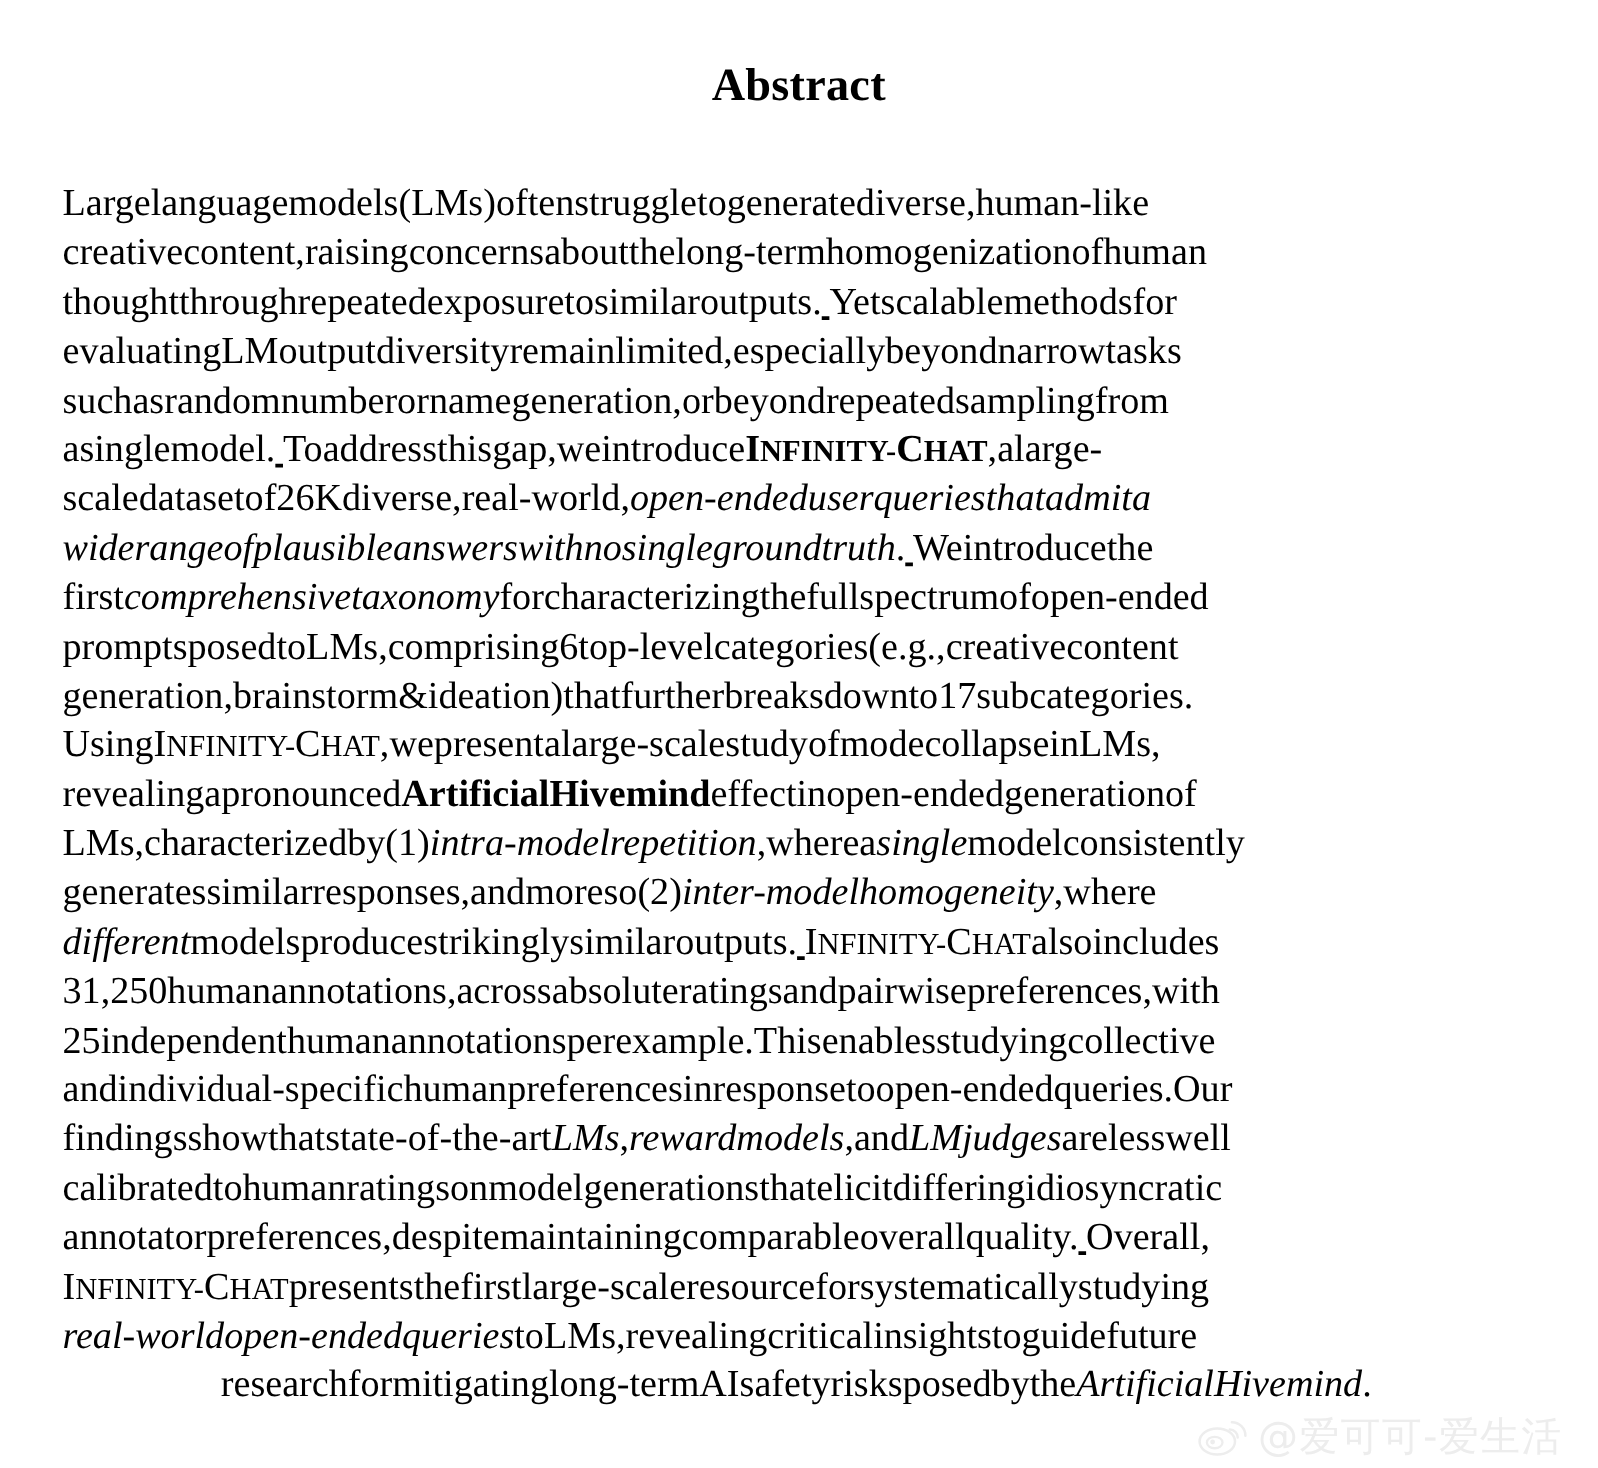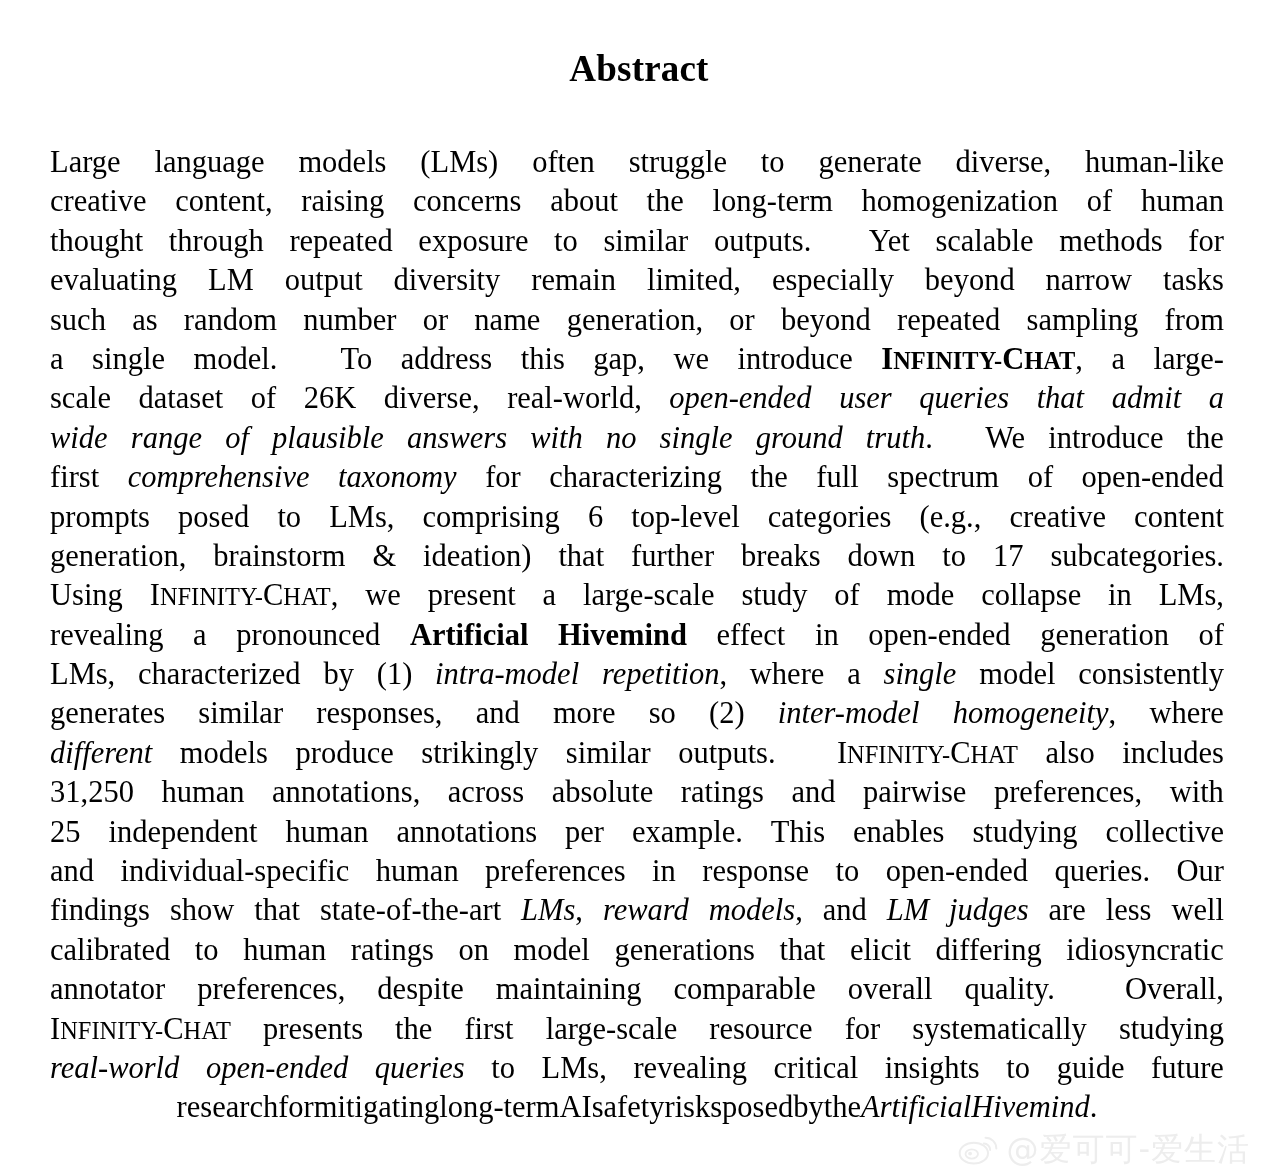--- a/index.html
+++ b/index.html
@@ -50,21 +50,21 @@
     display: flex;
     width: 100%;
     height: 39.4px;
     align-items: baseline;
     font-size: 30.5px;
     line-height: 39.4px;
     white-space: pre;
     letter-spacing: 0px;
   }
   .tline.justify {
-    justify-content: space-between;
+    text-decoration: underline;
   }
   .tline.last {
     justify-content: center;
   }
 
   .w { display: inline-block; white-space: pre; }
   .w.i  { font-style: italic; }
   .w.b  { font-weight: bold; }
 
   

